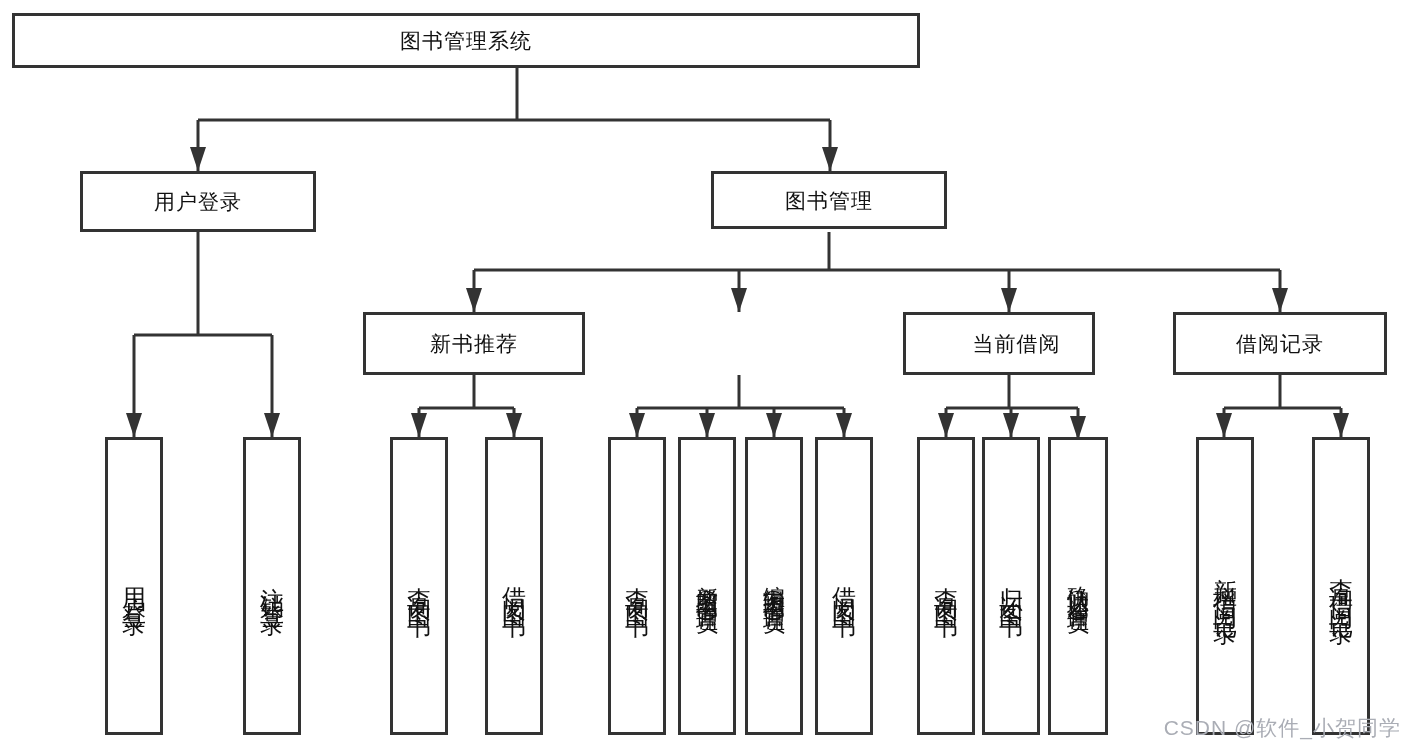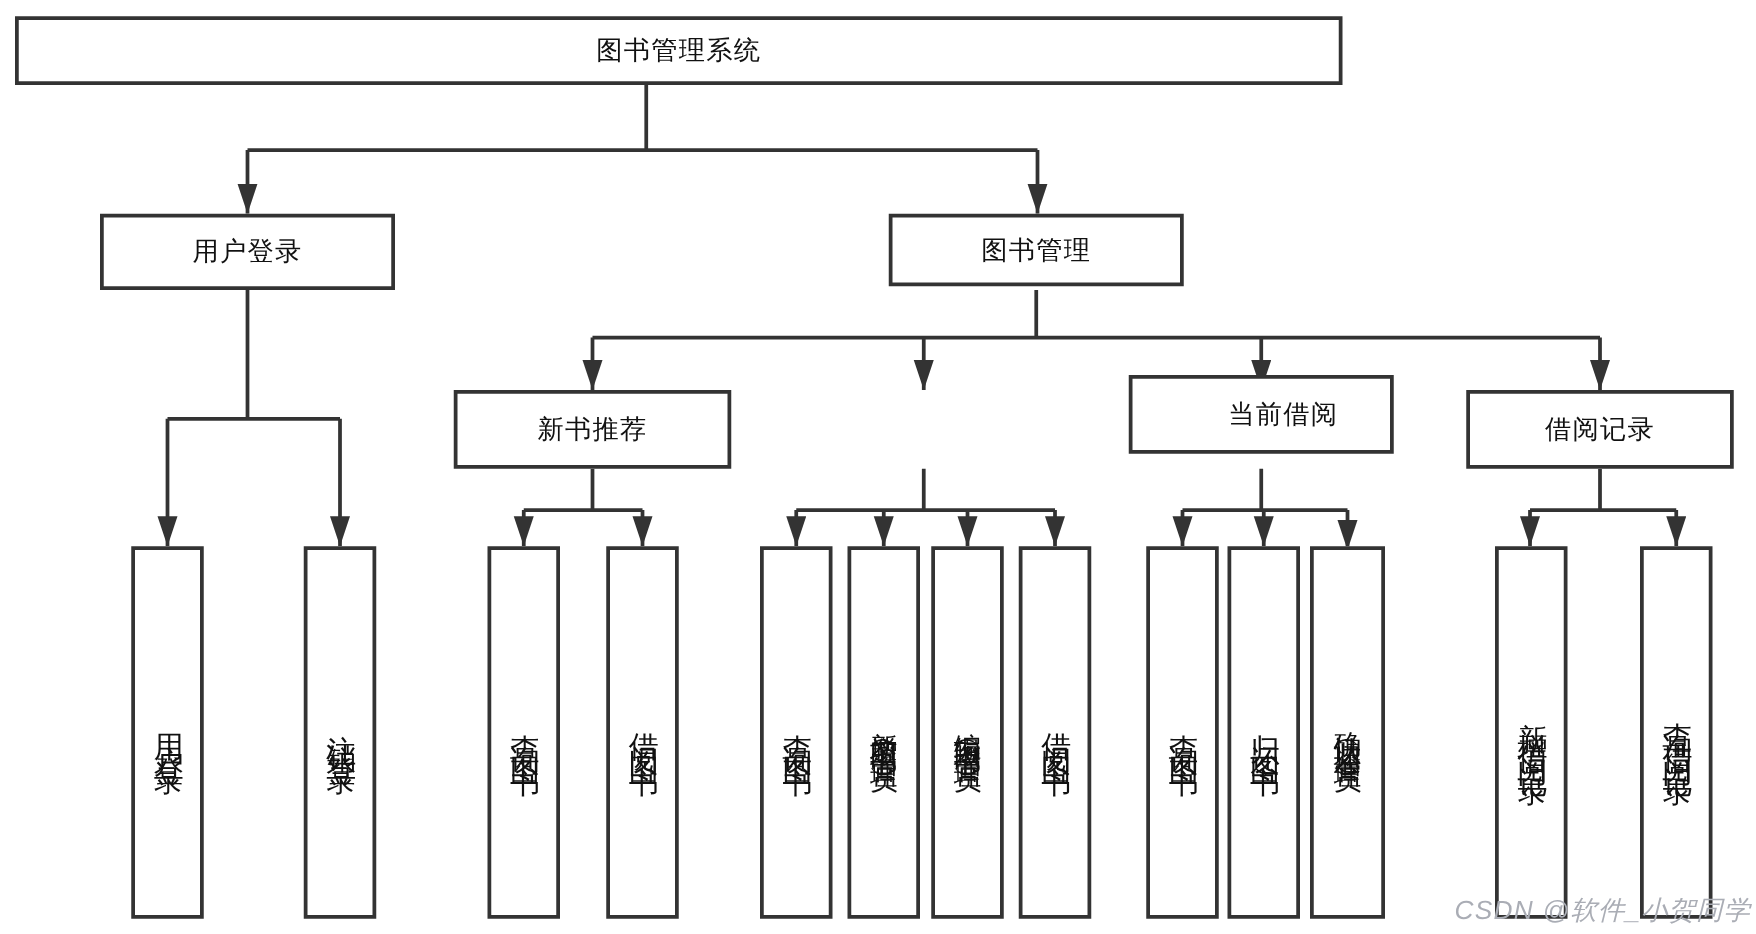--- a/index.html
+++ b/index.html
@@ -44,26 +44,26 @@
     font-size:24px;
     letter-spacing:9px;
     line-height:1;
     white-space:nowrap;
   }
   .leaf.long .vlbl{
     font-size:22px;
     letter-spacing:4px;
   }
   
-  .n-root   {left:12px;  top:13px;  width:1062px; height:55px;}
+  .n-root   {left:12px;  top:13px;  width:908px; height:55px;}
   .n-login  {left:80px;  top:171px; width:236px;  height:61px;}
   .n-mgmt   {left:711px; top:171px; width:236px;  height:58px;}
   .n-newbook{left:363px; top:312px; width:222px;  height:63px;}
   .n-borrow {left:633px; top:312px; width:212px;  height:63px;}
-  .n-current{left:903px; top:300px; width:212px;  height:63px;padding-left:35px;}
+  .n-current{left:903px; top:312px; width:192px;  height:63px;padding-left:35px;}
   .n-records{left:1173px;top:312px; width:214px;  height:63px;}
   
   .lf-login-1  {left:105px;}
   .lf-login-2  {left:243px;}
   .lf-newbook-1{left:390px;}
   .lf-newbook-2{left:485px;}
   .lf-borrow-1 {left:608px;}
   .lf-borrow-2 {left:678px;}
   .lf-borrow-3 {left:745px;}
   .lf-borrow-4 {left:815px;}
@@ -74,21 +74,20 @@
   .lf-records-2{left:1312px;}
 
   .watermark{
     position:absolute;
     right:4px;bottom:5px;
     z-index:3;
     font-size:21px;
     color:var(--wm);
     letter-spacing:1px;
     white-space:nowrap;
-    font-style:italic;
   }
 </style>
 </head>
 <body>
 
 <div class="canvas">
 
   <svg class="connectors" width="1405" height="747" viewBox="0 0 1405 747" aria-hidden="true">
     <defs>
       <marker id="arrowhead" markerUnits="userSpaceOnUse" markerWidth="26" markerHeight="18" refX="24" refY="8" orient="auto">

